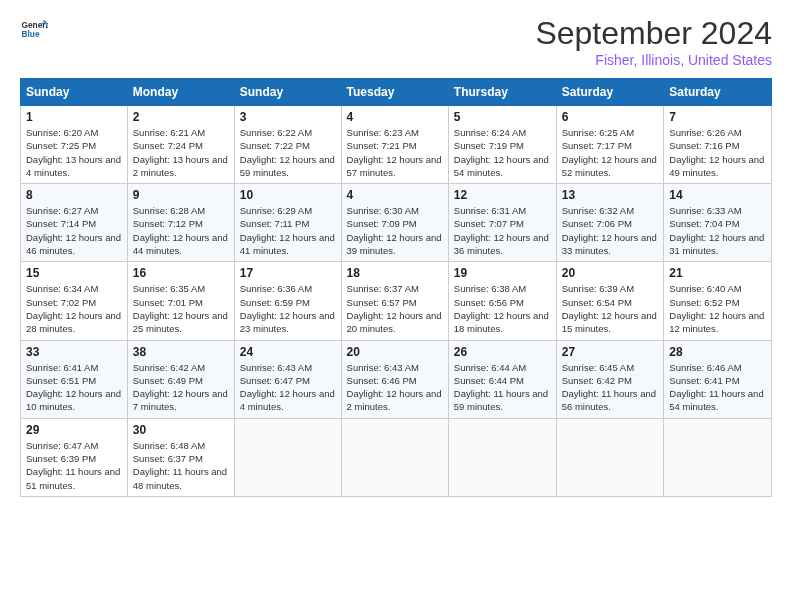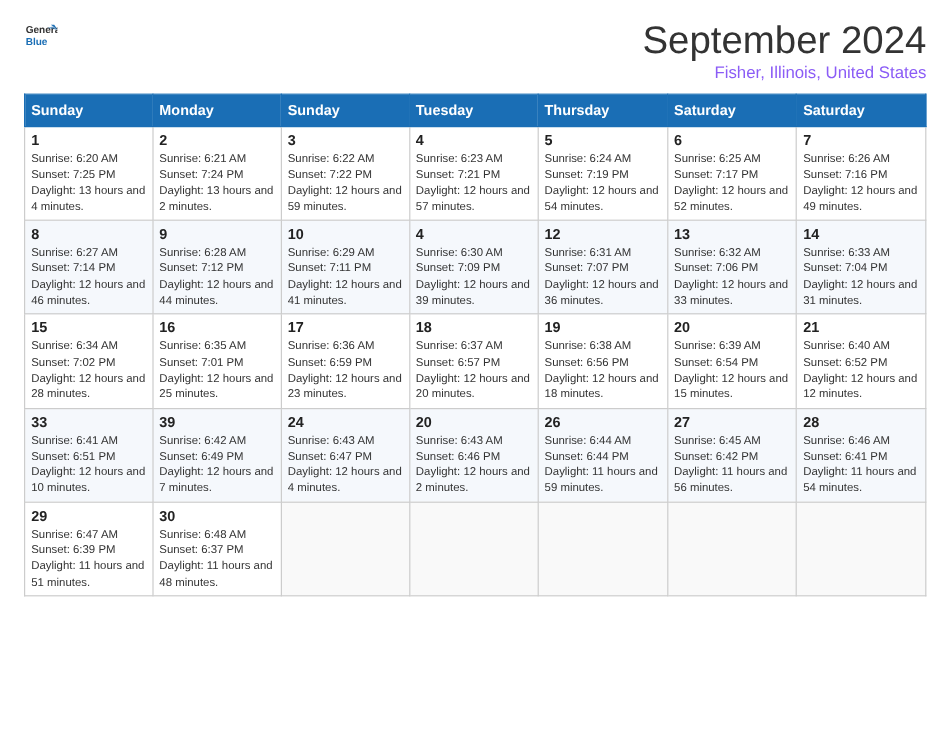--- a/index.html
+++ b/index.html
@@ -205,21 +205,21 @@
             <span class="day-num">21</span>
             <div class="day-info">Sunrise: 6:40 AM<br>Sunset: 6:52 PM<br>Daylight: 12 hours and 12 minutes.</div>
           </td>
         </tr>
         <tr>
           <td>
             <span class="day-num">33</span>
             <div class="day-info">Sunrise: 6:41 AM<br>Sunset: 6:51 PM<br>Daylight: 12 hours and 10 minutes.</div>
           </td>
           <td>
-            <span class="day-num">39</span>
+            <span class="day-num">38</span>
             <div class="day-info">Sunrise: 6:42 AM<br>Sunset: 6:49 PM<br>Daylight: 12 hours and 7 minutes.</div>
           </td>
           <td>
             <span class="day-num">24</span>
             <div class="day-info">Sunrise: 6:43 AM<br>Sunset: 6:47 PM<br>Daylight: 12 hours and 4 minutes.</div>
           </td>
           <td>
             <span class="day-num">20</span>
             <div class="day-info">Sunrise: 6:43 AM<br>Sunset: 6:46 PM<br>Daylight: 12 hours and 2 minutes.</div>
           </td>

